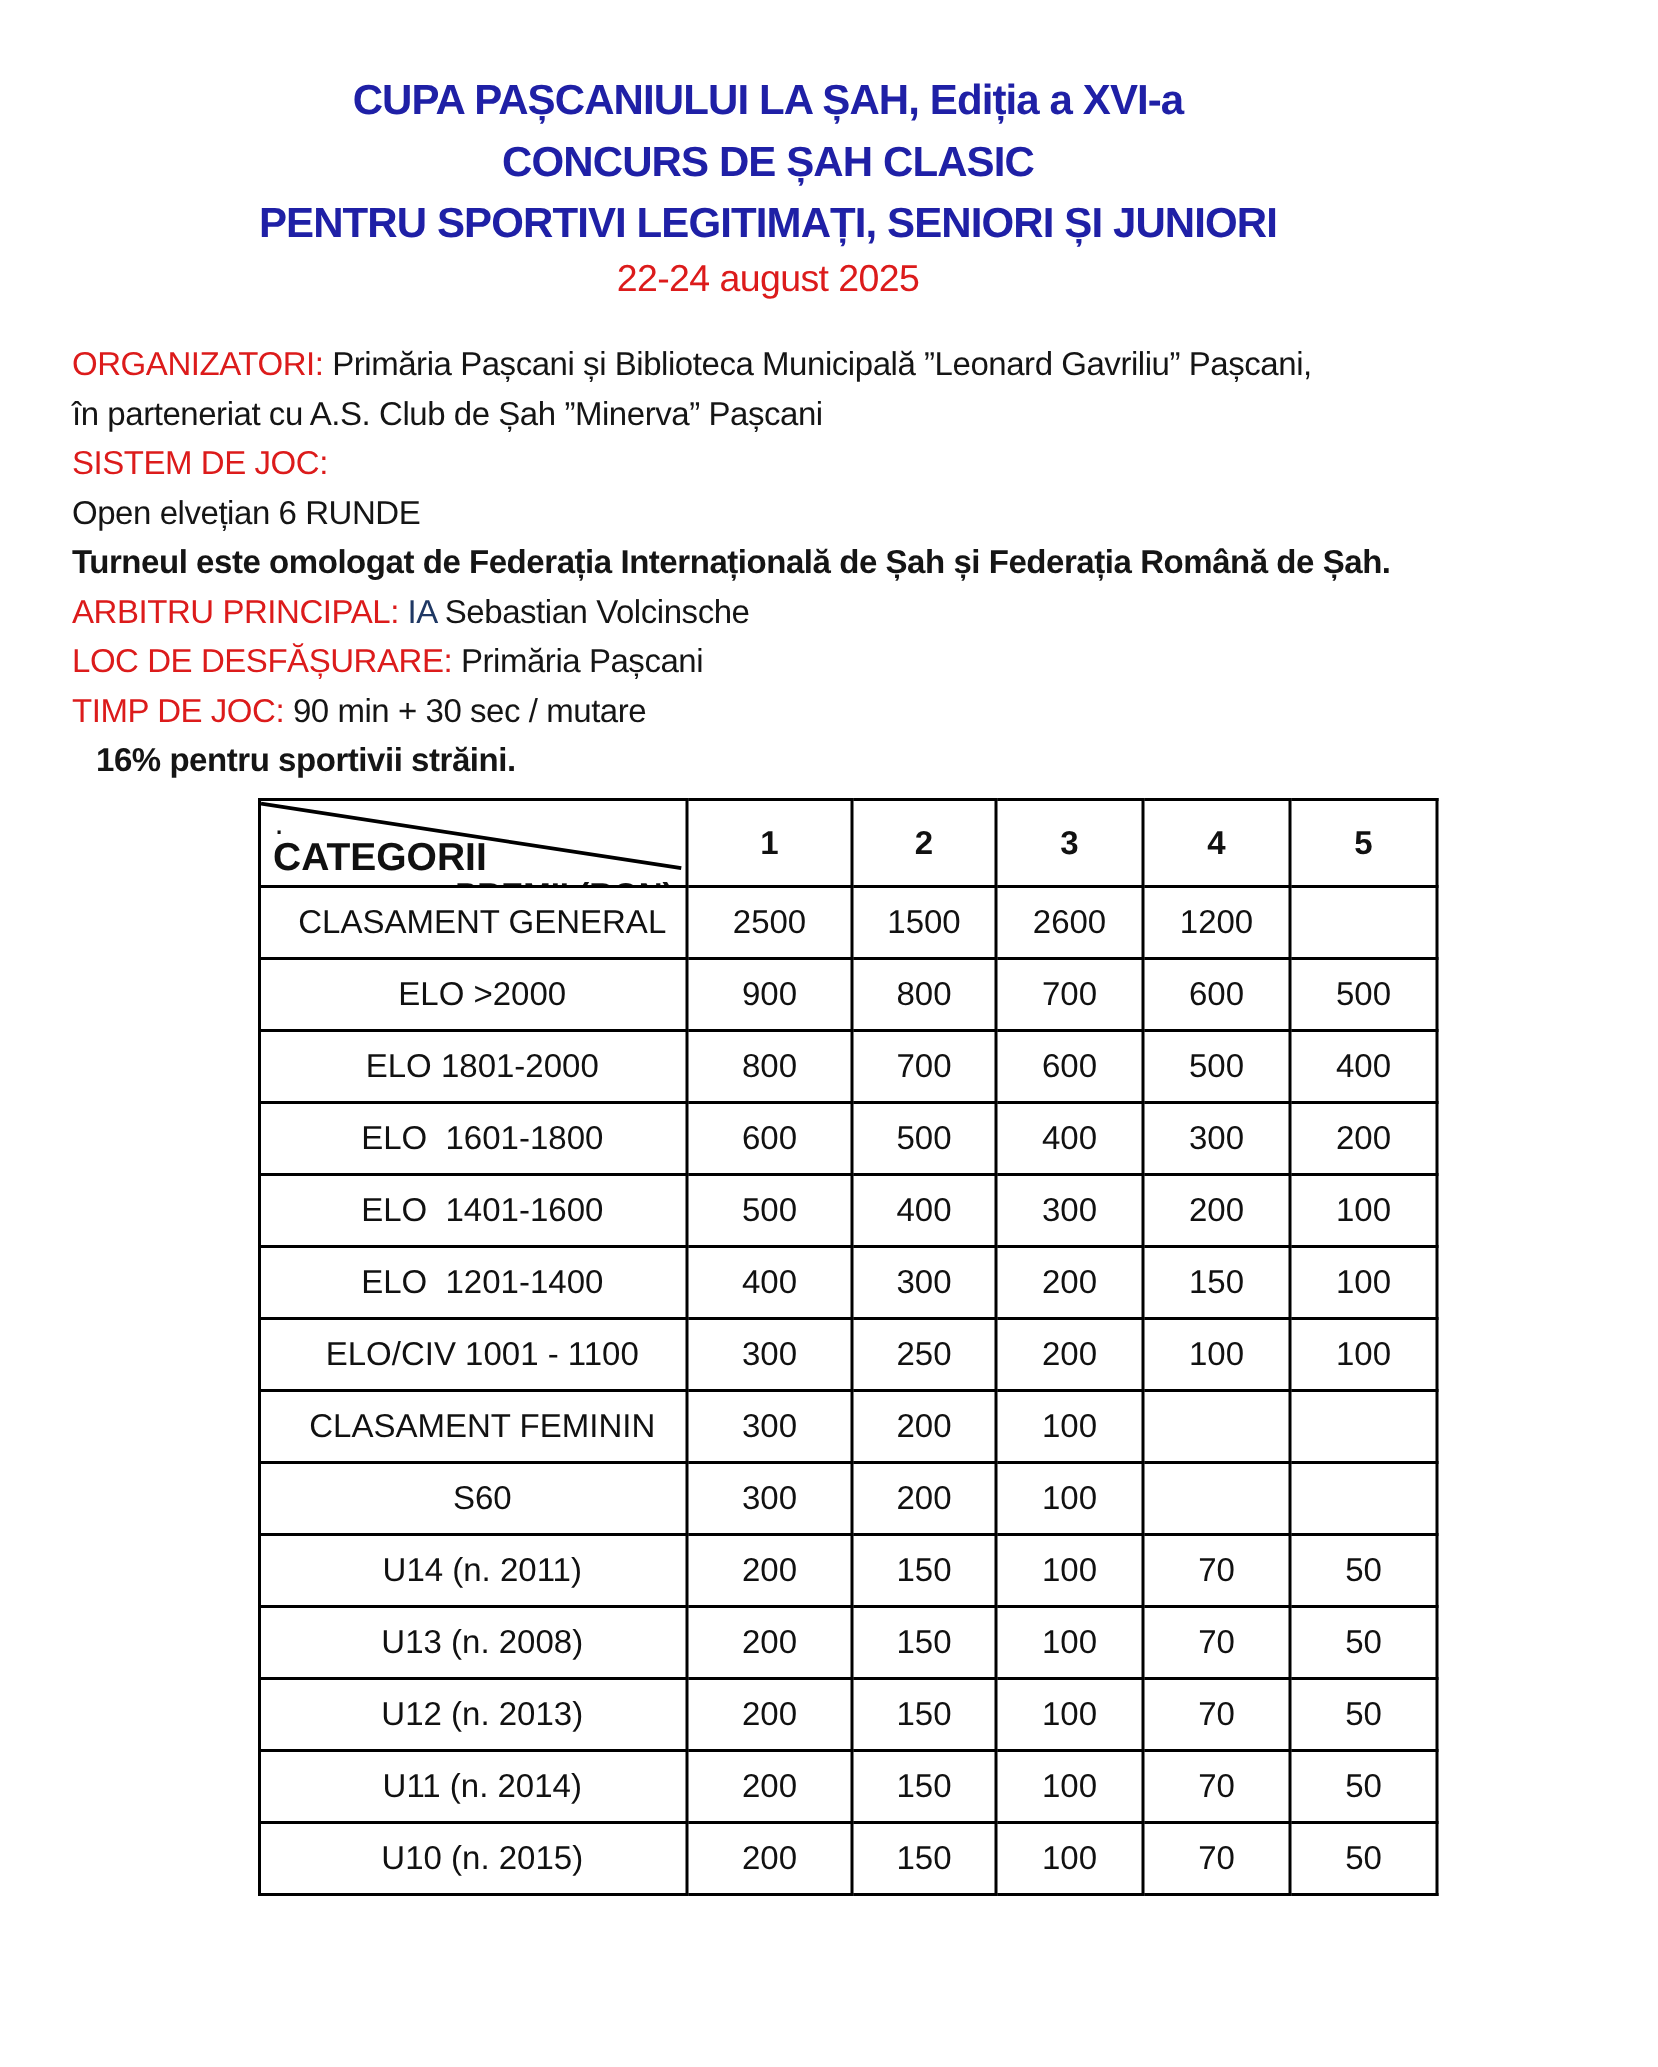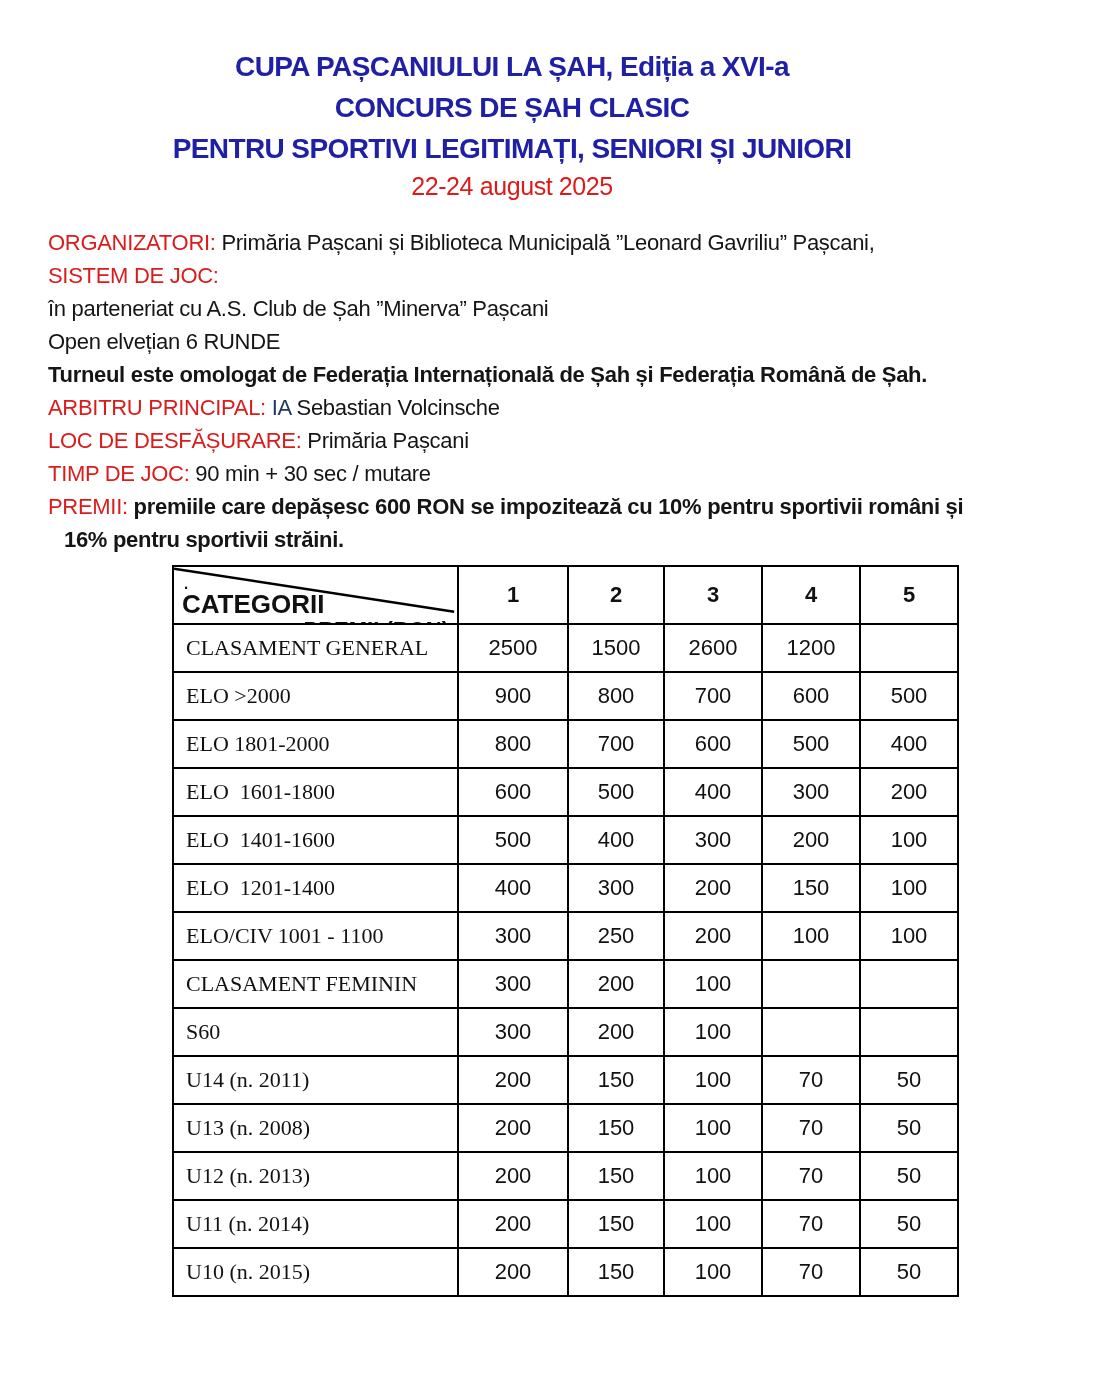--- a/index.html
+++ b/index.html
@@ -92,51 +92,49 @@
     position: absolute;
     top: 0; left: 0;
     width: 100%; height: 100%;
     display: block;
   }
   th.colnum {
     text-align: center;
     font-weight: bold;
   }
   table.prizes td.cat {
-    text-align: left;
+    text-align: center;
     padding-left: 12px;
     white-space: pre;
-    font-family: Liberation Serif, serif;
   }
   table.prizes td.val {
     text-align: center;
   }
 </style>
 </head>
 <body>
 
 <div class="page">
 
   <div class="doc-header">
     <div class="title-line">CUPA PAȘCANIULUI LA ȘAH, Ediția a XVI-a</div>
     <div class="title-line">CONCURS DE ȘAH CLASIC</div>
     <div class="title-line">PENTRU SPORTIVI LEGITIMAȚI, SENIORI ȘI JUNIORI</div>
     <div class="date-line">22-24 august 2025</div>
   </div>
 
   <div class="info">
     <div class="line"><span class="label">ORGANIZATORI:</span><span> Primăria Pașcani și Biblioteca Municipală ”Leonard Gavriliu” Pașcani,</span></div>
+    <div class="line">în parteneriat cu A.S. Club de Șah ”Minerva” Pașcani</div>
     <div class="line"><span class="label">SISTEM DE JOC:</span></div>
-    <div class="line">în parteneriat cu A.S. Club de Șah ”Minerva” Pașcani</div>
     <div class="line">Open elvețian 6 RUNDE</div>
     <div class="line bold">Turneul este omologat de Federația Internațională de Șah și Federația Română de Șah.</div>
     <div class="line"><span class="label">ARBITRU PRINCIPAL:</span><span class="ia"> IA</span><span> Sebastian Volcinsche</span></div>
     <div class="line"><span class="label">LOC DE DESFĂȘURARE:</span><span> Primăria Pașcani</span></div>
     <div class="line"><span class="label">TIMP DE JOC:</span><span> 90 min + 30 sec / mutare</span></div>
-    <div class="line"><span class="label">PREMII:</span><span class="bold"> premiile care depășesc 600 RON se impozitează cu 10% pentru sportivii români și</span></div>
     <div class="line bold indent">16% pentru sportivii străini.</div>
   </div>
 
   <table class="prizes">
     <colgroup>
       <col style="width:285px">
       <col style="width:110px">
       <col style="width:96px">
       <col style="width:98px">
       <col style="width:98px">

